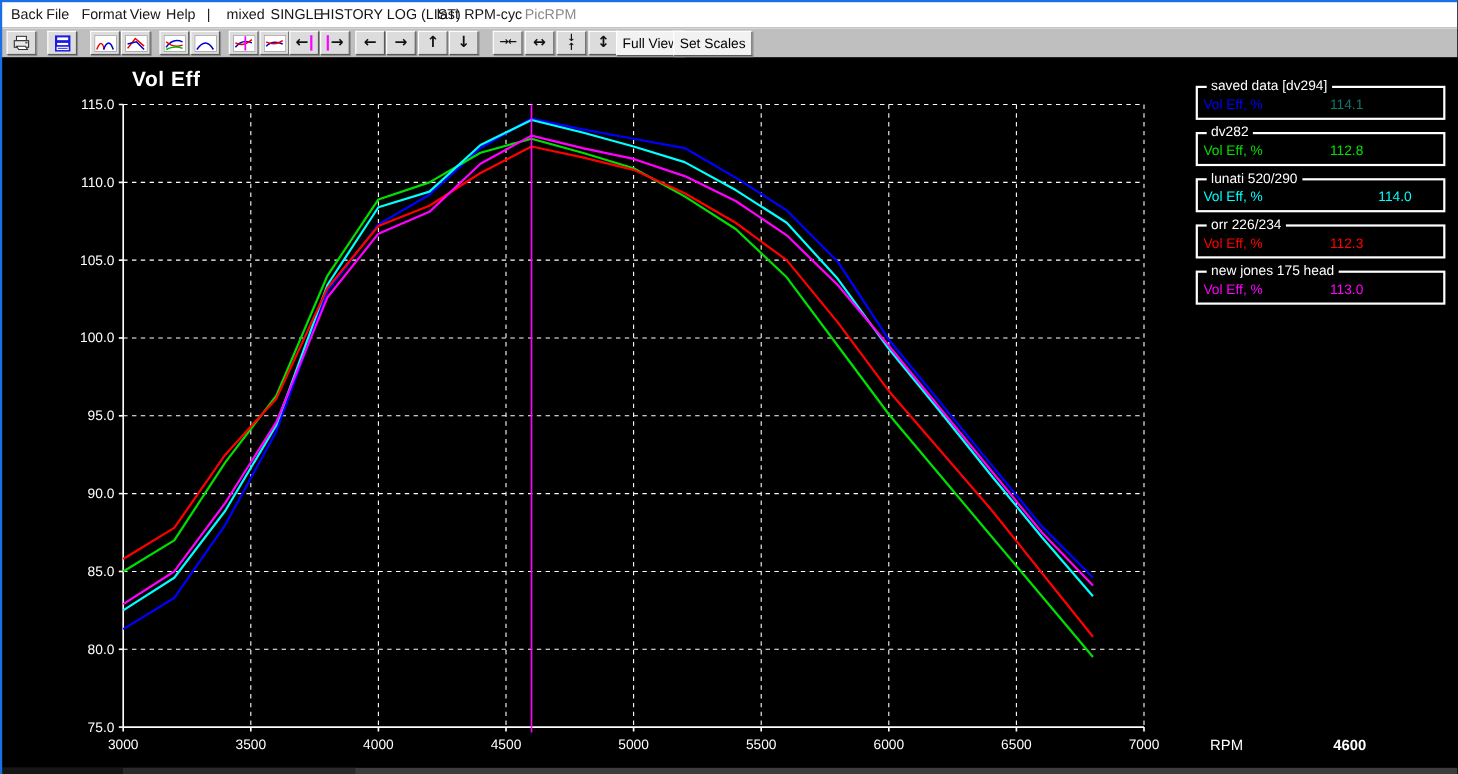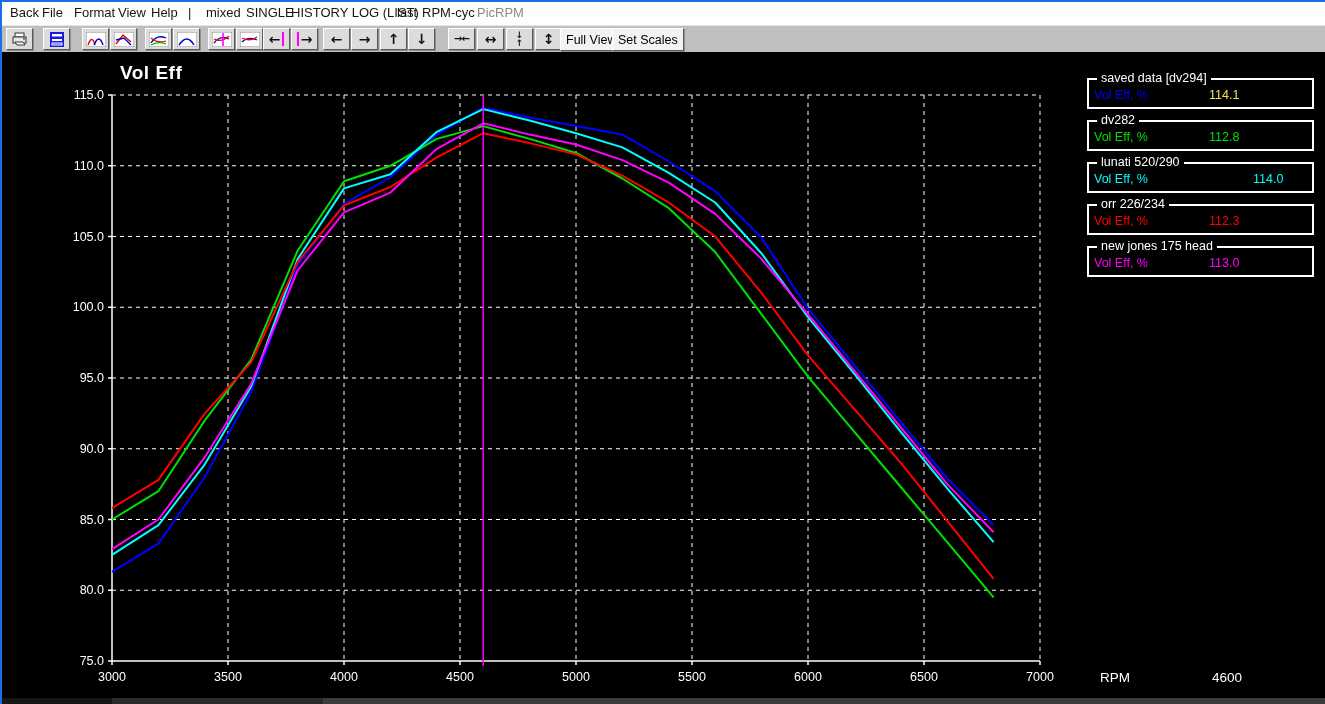--- a/index.html
+++ b/index.html
@@ -32,21 +32,21 @@
 
   
   .chart-region { position:absolute; left:0; top:52px; width:1325px; height:646px; background:#000; }
   .chart-title { position:absolute; left:120px; top:10px; color:#ffffff; font-size:19px; font-weight:bold; letter-spacing:0.5px; }
   #plot { position:absolute; left:0; top:0; }
   .grid { stroke:#ffffff; stroke-width:1; stroke-dasharray:4 4; }
   .axis { stroke:#ffffff; stroke-width:1.5; }
   .xlab, .ylab { fill:#ffffff; font-size:12.5px; font-family:"Liberation Sans", sans-serif; }
 
   .readout-label { position:absolute; left:1100px; top:618px; color:#ffffff; font-size:13.5px; }
-  .readout-value { position:absolute; left:1212px; top:618px; color:#ffffff; font-size:13.5px; }
+  .readout-value { position:absolute; left:1212px; top:618px; color:#ffffff; font-size:13.5px;font-weight:bold; }
 
   
   .legend-box { position:absolute; left:1087px; width:227px; height:31px; border:2px solid #ffffff;padding-left:17px; }
   .legend-title { position:absolute; top:-9px; left:8px; background:#000; color:#ffffff; font-size:12.5px; padding:0 4px; white-space:nowrap; }
   .legend-row { position:absolute; left:2px; right:2px; top:6px; height:20px; font-size:12.5px; }
   .l-label { position:absolute; left:3px; top:2px; }
   .l-value { position:absolute; left:118px; top:2px; }
 
   
   .taskbar-strip { position:absolute; left:0; top:698px; width:1325px; height:6px; background:#3c3c3c; }
@@ -265,21 +265,21 @@
       <line x1="483.20000000000005" y1="43" x2="483.20000000000005" y2="614" stroke="#ff00ff" stroke-width="1.5"></line>
     </svg>
 
   <div class="readout-label">RPM</div>
   <div class="readout-value">4600</div>
 
   <div class="legend-box" style="top:26px">
     <span class="legend-title">saved data [dv294]</span>
     <div class="legend-row">
       <span class="l-label" style="color: rgb(0, 0, 255);">Vol Eff, %</span>
-      <span class="l-value" style="color: #fde047;">114.1</span>
+      <span class="l-value" style="color: #0f766e;">114.1</span>
     </div>
   </div>
   <div class="legend-box" style="top:68px">
     <span class="legend-title">dv282</span>
     <div class="legend-row">
       <span class="l-label" style="color: rgb(0, 224, 0);">Vol Eff, %</span>
       <span class="l-value" style="color: rgb(0, 224, 0);">112.8</span>
     </div>
   </div>
   <div class="legend-box" style="top:110px">

